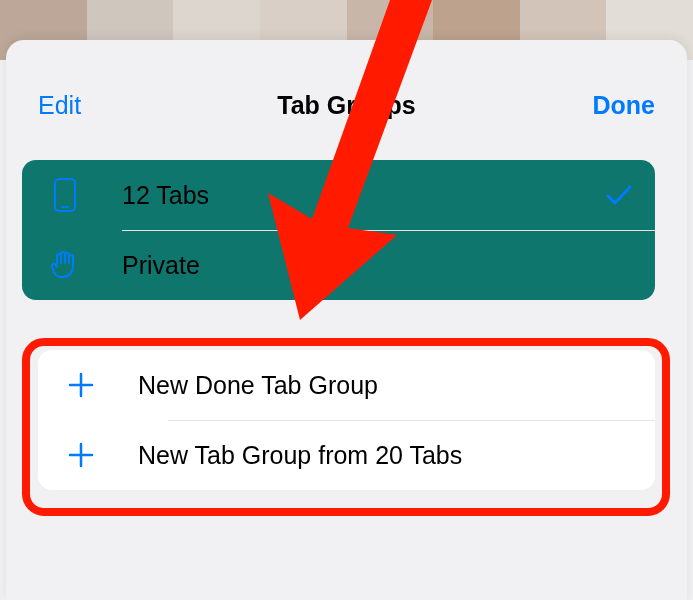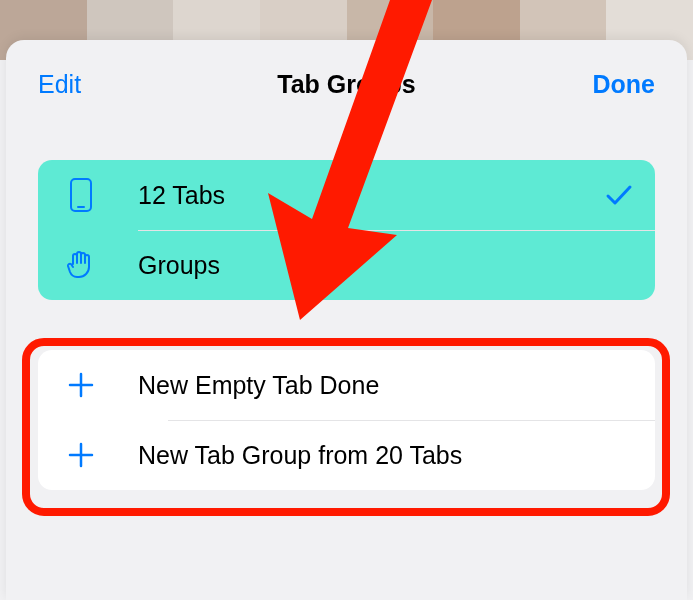--- a/index.html
+++ b/index.html
@@ -26,21 +26,21 @@
       top: 40px;
       left: 6px;
       right: 6px;
       bottom: 0;
       background: #f1f1f3;
       border-radius: 18px 18px 0 0;
       box-shadow: 0 -2px 12px rgba(0,0,0,0.08);
     }
     .header {
       display: flex;
-      align-items: flex-start;
+      align-items: flex-end;
       justify-content: space-between;
       padding: 30px 32px 0 32px;
       height: 80px;
     }
     .btn-link {
       color: #007aff;
       font-size: 25px;
       background: none;
       border: none;
       cursor: pointer;
@@ -49,23 +49,23 @@
     .btn-link.bold { font-weight: 700; }
     .title {
       font-size: 25px;
       font-weight: 700;
       color: #000;
       position: absolute;
       left: 50%;
       transform: translateX(-50%);
     }
     .card {
-      background: #5eead4;
+      background: #0f766e;
       border-radius: 14px;
-      margin: 40px 32px 0 32px;
+      margin: 40px 32px 0 16px;
       overflow: hidden;
     }
     .row {
       display: flex;
       align-items: center;
       padding: 18px 18px 18px 24px;
       min-height: 70px;
       position: relative;
     }
     .row + .row::before {
@@ -152,33 +152,33 @@
           <polyline points="3,13 10,20 25,4"></polyline>
         </svg>
       </span>
     </div>
     <div class="row">
       <span class="row-icon">
         <svg width="28" height="32" viewBox="0 0 28 32" fill="none" stroke="#007aff" stroke-width="2" stroke-linecap="round" stroke-linejoin="round">
           <path d="M6 15 V7 a2 2 0 0 1 4 0 V14 M10 14 V5 a2 2 0 0 1 4 0 V14 M14 14 V6 a2 2 0 0 1 4 0 V14 M18 14 V8 a2 2 0 0 1 4 0 V18 a10 10 0 0 1 -10 10 h-2 a8 8 0 0 1 -7 -5 l-2 -6 a2 2 0 0 1 3 -2 l2 3"></path>
         </svg>
       </span>
-      <span class="row-label">Groups</span>
+      <span class="row-label">Private</span>
     </div>
   </div>
 
   <div class="new-card">
     <div class="row tight">
       <span class="row-icon">
         <svg width="28" height="28" viewBox="0 0 28 28" fill="none" stroke="#007aff" stroke-width="2.5" stroke-linecap="round">
           <line x1="14" y1="3" x2="14" y2="25"></line>
           <line x1="3" y1="14" x2="25" y2="14"></line>
         </svg>
       </span>
-      <span class="row-label">New Empty Tab Done</span>
+      <span class="row-label">New Done Tab Group</span>
     </div>
     <div class="row tight">
       <span class="row-icon">
         <svg width="28" height="28" viewBox="0 0 28 28" fill="none" stroke="#007aff" stroke-width="2.5" stroke-linecap="round">
           <line x1="14" y1="3" x2="14" y2="25"></line>
           <line x1="3" y1="14" x2="25" y2="14"></line>
         </svg>
       </span>
       <span class="row-label">New Tab Group from 20 Tabs</span>
     </div>

